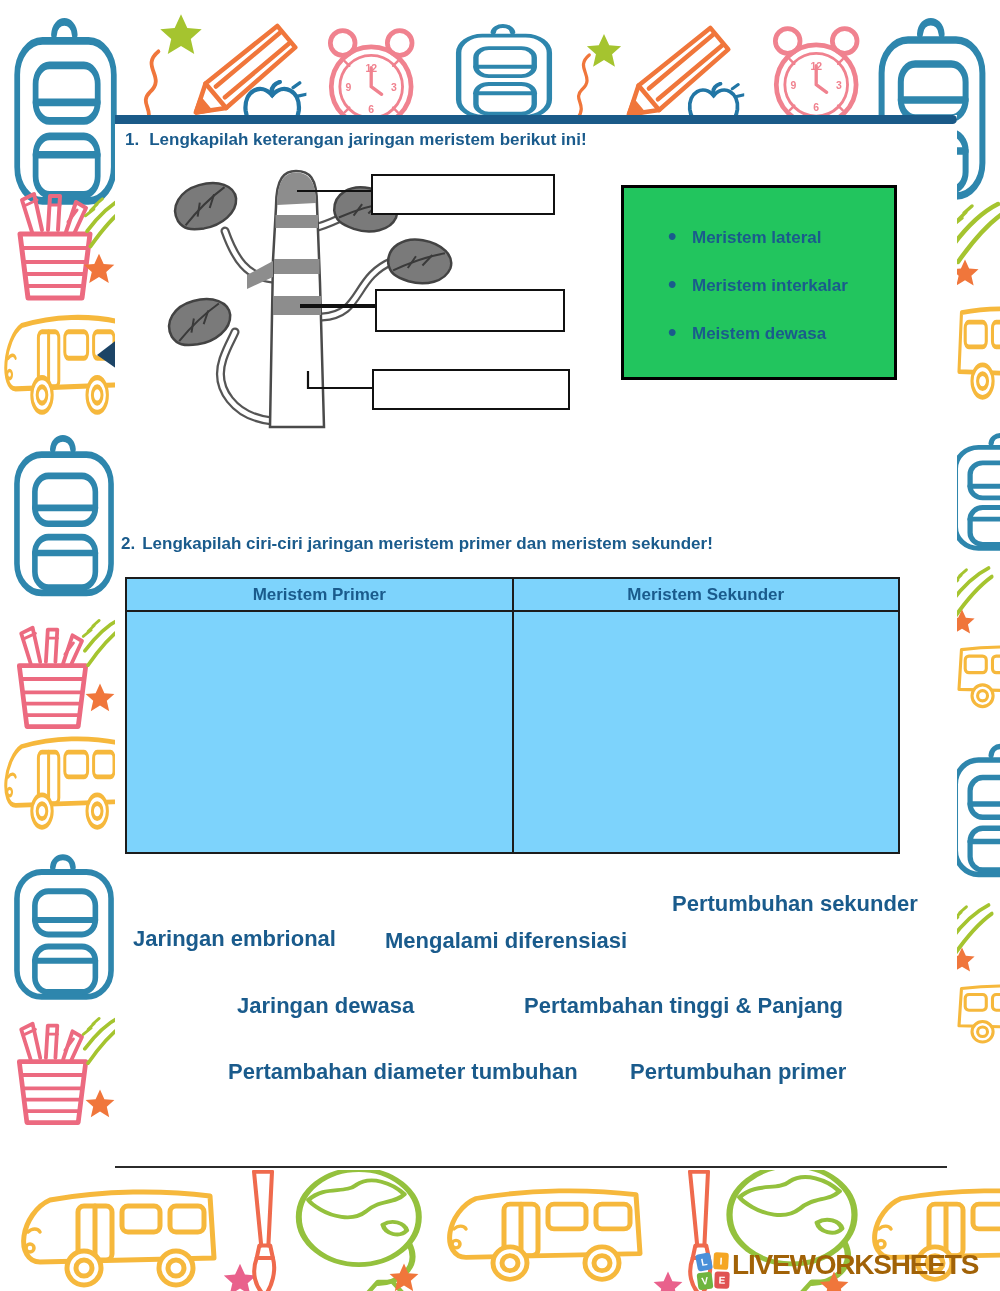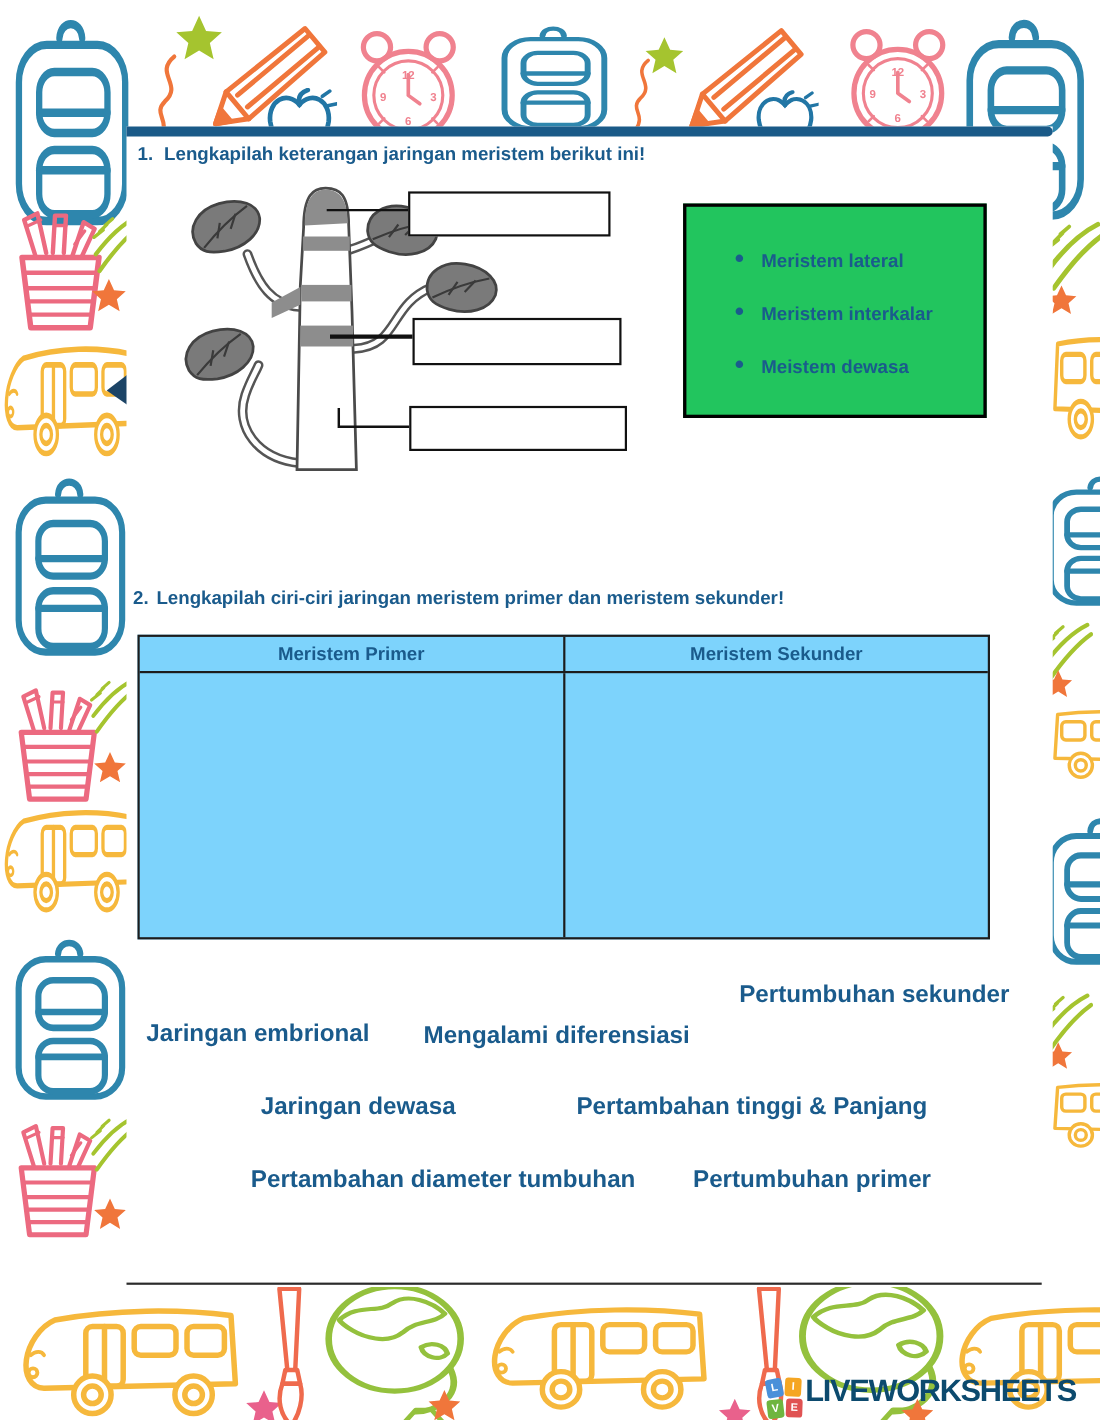--- a/index.html
+++ b/index.html
@@ -80,21 +80,21 @@
   }
   .blk{
     display:flex;align-items:center;justify-content:center;
     color:#ffffff;font-weight:bold;font-size:10px;border-radius:3px;
   }
   .b-l{background:#4a90d9;transform:rotate(-8deg);}
   .b-i{background:#f5a623;transform:rotate(6deg);}
   .b-v{background:#6fb53f;transform:rotate(-4deg);}
   .b-e{background:#e05252;transform:rotate(5deg);}
   .logo-text{
-    color:#0c4a6e;font-weight:bold;font-size:28px;letter-spacing:-1.2px;
+    color:#a16207;font-weight:bold;font-size:28px;letter-spacing:-1.2px;
     line-height:38px;margin-left:3px;white-space:nowrap;
   }
 </style>
 </head>
 <body>
 
 <svg class="doodles" xmlns="http://www.w3.org/2000/svg" width="1000" height="1291">
   <defs>
     <symbol id="backpack" viewBox="0 0 100 130">
       <g fill="none" stroke="currentColor" stroke-width="5" stroke-linecap="round" stroke-linejoin="round">

